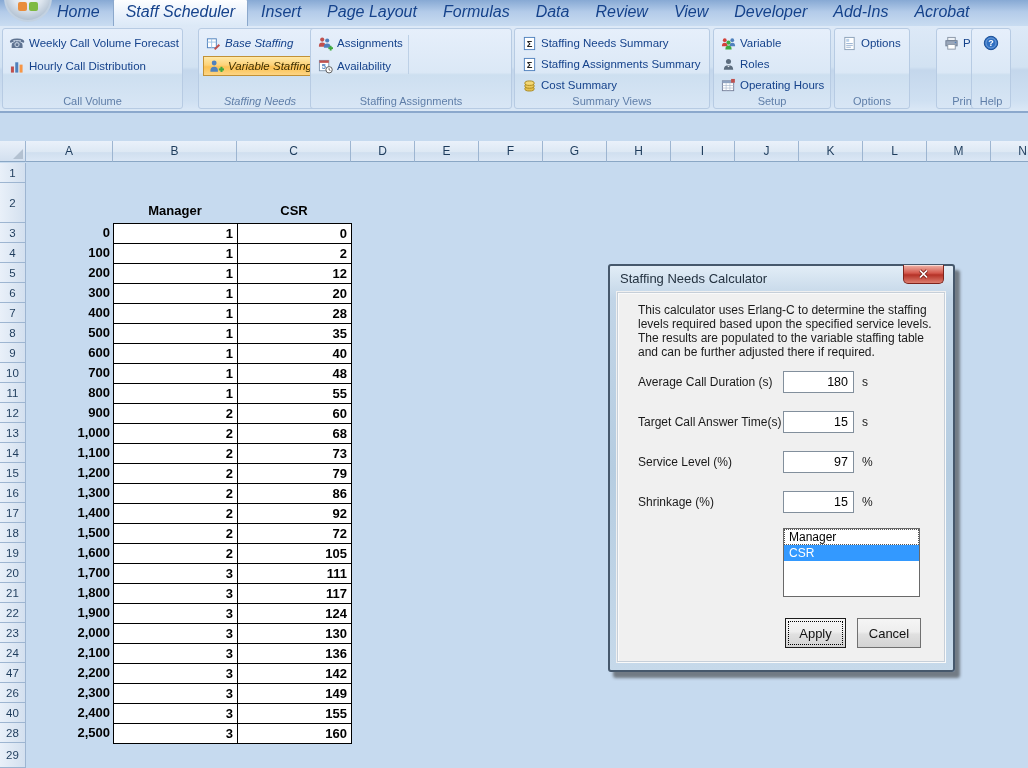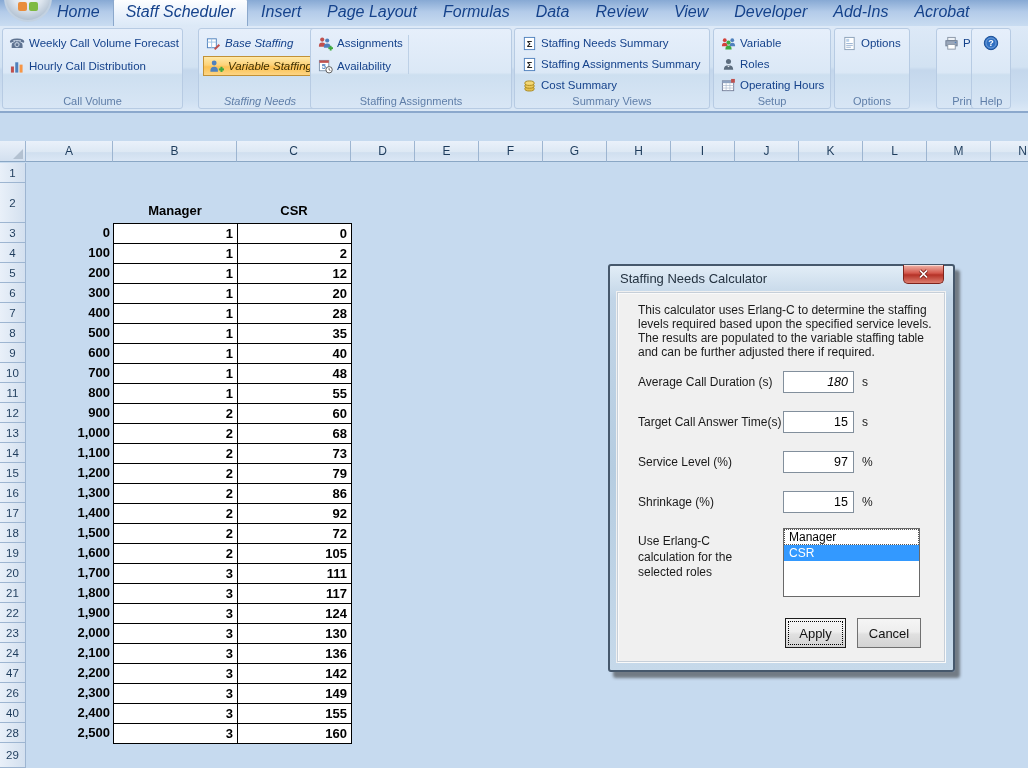--- a/index.html
+++ b/index.html
@@ -543,36 +543,35 @@
       <svg width="11" height="10" viewBox="0 0 11 10">
           <path d="M2 1.5 L9 8.5 M9 1.5 L2 8.5" stroke="#7e241c" stroke-width="3.2" fill="none"></path>
           <path d="M2 1.5 L9 8.5 M9 1.5 L2 8.5" stroke="#fff" stroke-width="1.7" fill="none"></path>
         </svg>
     </div>
     <div class="dclient">
       <div class="dgroove"></div>
       <p class="ddesc">This calculator uses Erlang-C to determine the staffing levels required based upon the specified service levels.  The results are populated to the variable staffing table and can be further adjusted there if required.</p>
 
       <div class="flabel" style="top:84px;">Average Call Duration (s)</div>
-      <input class="dinput" style="top: 80px; font-style: italic;" value="180">
+      <input class="dinput" style="top: 80px;" value="180">
       <div class="funit" style="top:84px;">s</div>
 
       <div class="flabel" style="top:124px;">Target Call Answer Time(s)</div>
       <input class="dinput" style="top: 120px;" value="15">
       <div class="funit" style="top:124px;">s</div>
 
       <div class="flabel" style="top:164px;">Service Level (%)</div>
       <input class="dinput" style="top: 160px;" value="97">
       <div class="funit" style="top:164px;">%</div>
 
       <div class="flabel" style="top:204px;">Shrinkage (%)</div>
       <input class="dinput" style="top: 200px;" value="15">
       <div class="funit" style="top:204px;">%</div>
 
-      <div class="roleslbl">Use Erlang-C calculation for the selected roles</div>
       <div class="listbox">
           <div class="litem first">Manager</div>
           <div class="litem sel">CSR</div>
         </div>
 
       <button class="btn apply">Apply</button>
       <button class="btn cancel">Cancel</button>
     </div>
   </div>
 </div>

